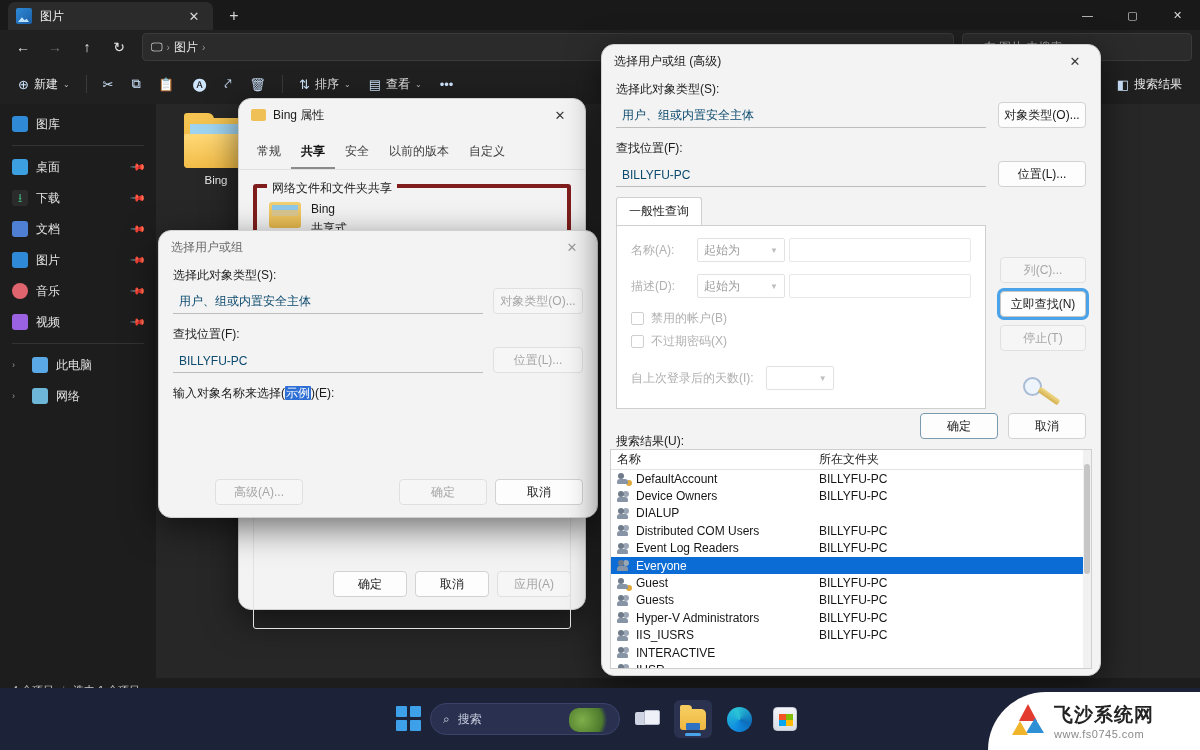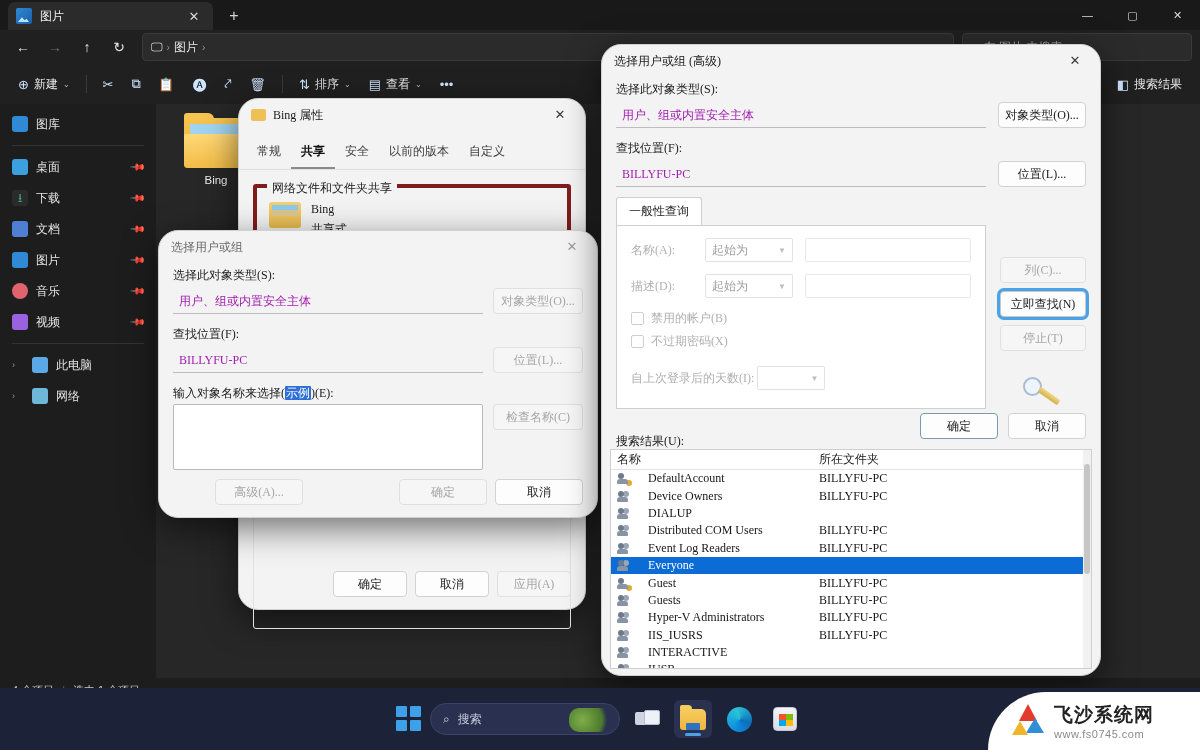--- a/index.html
+++ b/index.html
@@ -147,39 +147,38 @@
 
   .statusbar {
     height: 24px; background: #1d1d1d; display: flex; align-items: center;
     padding: 0 12px; font-size: 11px; color: #c9c9c9; gap: 8px;
   }
   .status-sep { color: #5c5c5c; }
 
   
   .dlg {
     position: absolute; background: #f3f3f3; color: #1b1b1b;
-    border: 1px solid #d0d0d0; border-radius: 20px;
+    border: 1px solid #d0d0d0; border-radius: 13px;
     box-shadow: 0 10px 34px rgba(0,0,0,.55);
     font-size: 12px;
-    font-family: Liberation Serif, serif;
   }
   .dlg-title {
     height: 32px; display: flex; align-items: center; gap: 7px;
     padding: 0 8px 0 12px; font-size: 12px; color: #1b1b1b;
   }
   .dlg-title .ttl { flex: 1 1 auto; }
   .dlg-x {
     width: 34px; height: 30px; display: flex; align-items: center;
     justify-content: center; font-size: 13px; color: #3a3a3a; border-radius: 5px;
   }
   .lbl { font-size: 12px; color: #1b1b1b; }
   .ro-field {
     background: #f3f3f3; border: none; border-bottom: 1px solid #bdbdbd;
     height: 24px; display: flex; align-items: center; padding: 0 6px;
-    font-size: 12px; color: #a21caf;
+    font-size: 12px; color: #0c4a6e;
   }
   .btn {
     background: #fdfdfd; border: 1px solid #d2d2d2; border-radius: 4px;
     height: 26px; display: flex; align-items: center; justify-content: center;
     font-size: 12px; color: #1b1b1b;
   }
   .btn.dim { color: #a6a6a6; background: #f6f6f6; border-color: #e0e0e0; }
   .btn.focus { border: 1px solid #7a9ab0; }
   .btn.accent-ring {
     border: 1px solid #c7c7c7;
@@ -251,39 +250,39 @@
   }
   .tabstrip { display: flex; }
   .tabstrip .t {
     border: 1px solid #cfcfcf; border-bottom: none; background: #fff;
     padding: 5px 12px; border-radius: 3px 3px 0 0; font-size: 12px;
   }
   .panel-body {
     border: 1px solid #cfcfcf; background: #fff; padding: 12px 14px 16px;
     min-height: 184px;
   }
-  .q-row { display: flex; align-items: center; gap: 12px; margin-bottom: 12px; }
+  .q-row { display: flex; align-items: center; gap: 4px; margin-bottom: 12px; }
   .q-lbl { width: 62px; color: #b0b0b0; font-size: 12px; }
   .q-sel {
     width: 88px; height: 24px; border: 1px solid #e2e2e2; background: #fff;
     display: flex; align-items: center; justify-content: space-between;
     padding: 0 6px; font-size: 12px; color: #9e9e9e; border-radius: 2px;
   }
   .q-sel .cv { font-size: 8px; color: #bdbdbd; }
   .q-input {
     flex: 1 1 auto; height: 24px; border: 1px solid #e8e8e8;
     background: #fff; border-radius: 2px;
   }
   .chkrow { display: flex; align-items: center; gap: 7px; margin: 6px 0; }
   .chk {
     width: 13px; height: 13px; border: 1px solid #cfcfcf; background: #fff;
     border-radius: 2px;
   }
   .chklbl { color: #b0b0b0; font-size: 12px; }
-  .daysrow { display: flex; align-items: center; gap: 3px; margin-top: 16px; }
+  .daysrow { display: flex; align-items: center; gap: 12px; margin-top: 16px; }
   .adv-side {
     position: absolute; right: 14px; top: 212px; width: 86px;
     display: flex; flex-direction: column; gap: 8px; align-items: center;
   }
   .adv-side .btn { width: 86px; }
   .magnifier { margin-top: 16px; width: 44px; height: 38px; position: relative; }
   .mag-circle {
     position: absolute; left: 2px; top: 2px; width: 19px; height: 19px;
     border: 2.5px solid #a9bcd6; border-radius: 50%; background: #eef4fb;
   }
@@ -305,21 +304,21 @@
     display: flex; height: 20px; font-size: 12px; color: #1b1b1b;
     border-bottom: 1px solid #e3e3e3; align-items: center;
   }
   .lhead .c1 { width: 208px; padding-left: 6px; }
   .lhead .c2 { flex: 1 1 auto; }
   .lrow {
     display: flex; height: 17.4px; align-items: center; font-size: 12px;
     color: #161616;
   }
   .lrow.sel { background: #0a6cd4; color: #fff; }
-  .lrow .c1 { width: 208px; padding-left: 6px; display: flex; align-items: center; gap: 17px; }
+  .lrow .c1 { width: 208px; padding-left: 6px; display: flex; align-items: center; gap: 5px; }
   .lrow .c2 { flex: 1 1 auto; }
   .uico { width: 14px; height: 13px; position: relative; flex: 0 0 auto; }
   .uico::before {
     content:""; position:absolute; left:1px; top:1px; width:6px; height:6px;
     border-radius:50%; background:#6f7b8a;
   }
   .uico::after {
     content:""; position:absolute; left:0; top:7px; width:11px; height:5px;
     border-radius:3px 3px 1px 1px; background:#8794a5;
   }
@@ -637,24 +636,20 @@
 
     <div class="lbl" style="margin:12px 14px 4px">查找位置(F):</div>
     <div class="sel-row">
       <div class="ro-field">BILLYFU-PC</div>
       <div class="btn dim">位置(L)...</div>
     </div>
 
     <div class="lbl" style="margin:12px 14px 2px">
       <span>输入对象名称来选择(</span><span class="linkblue">示例</span><span>)(E):</span>
     </div>
-    <div class="sel-row" style="align-items:flex-start">
-      <div class="sel-box" style="flex:1 1 auto;margin:0"></div>
-      <div class="btn dim" style="width:90px">检查名称(C)</div>
-    </div>
 
     <div class="sel-foot">
       <div class="btn dim">高级(A)...</div>
       <div class="spacer"></div>
       <div class="btn dim" style="margin-right:8px">确定</div>
       <div class="btn">取消</div>
     </div>
   </div>
 
   <div class="dlg" id="advDlg">

